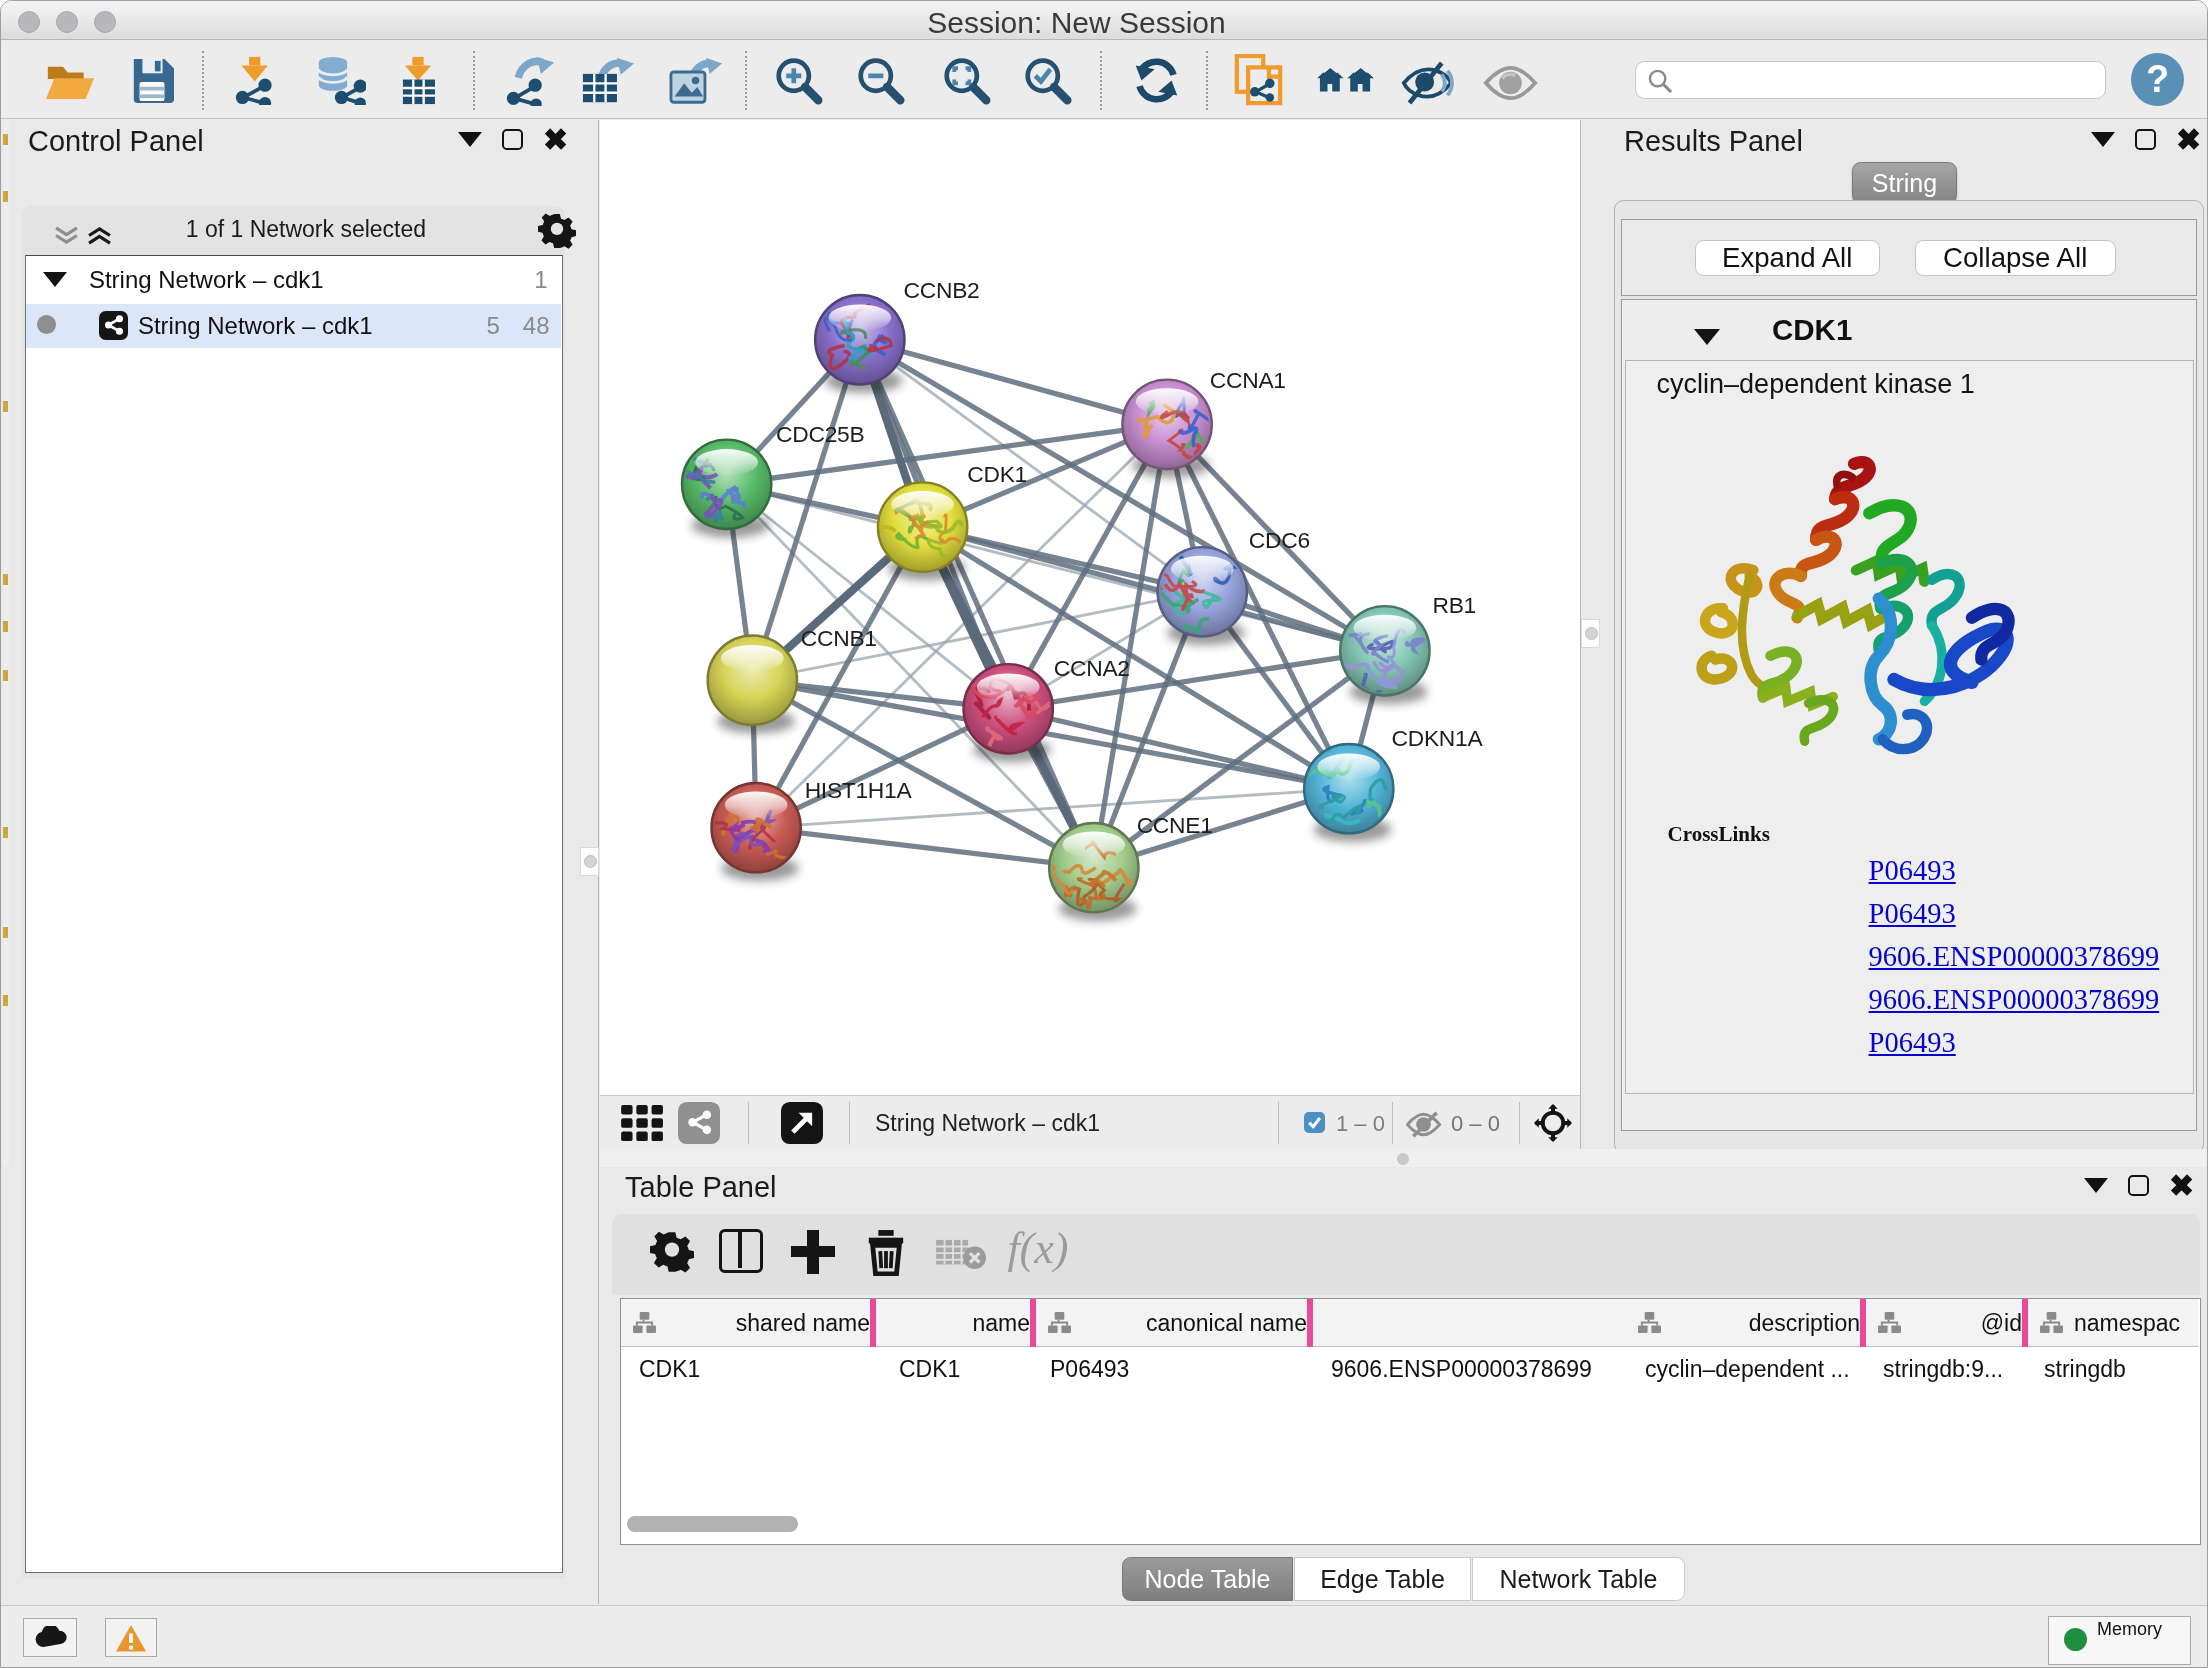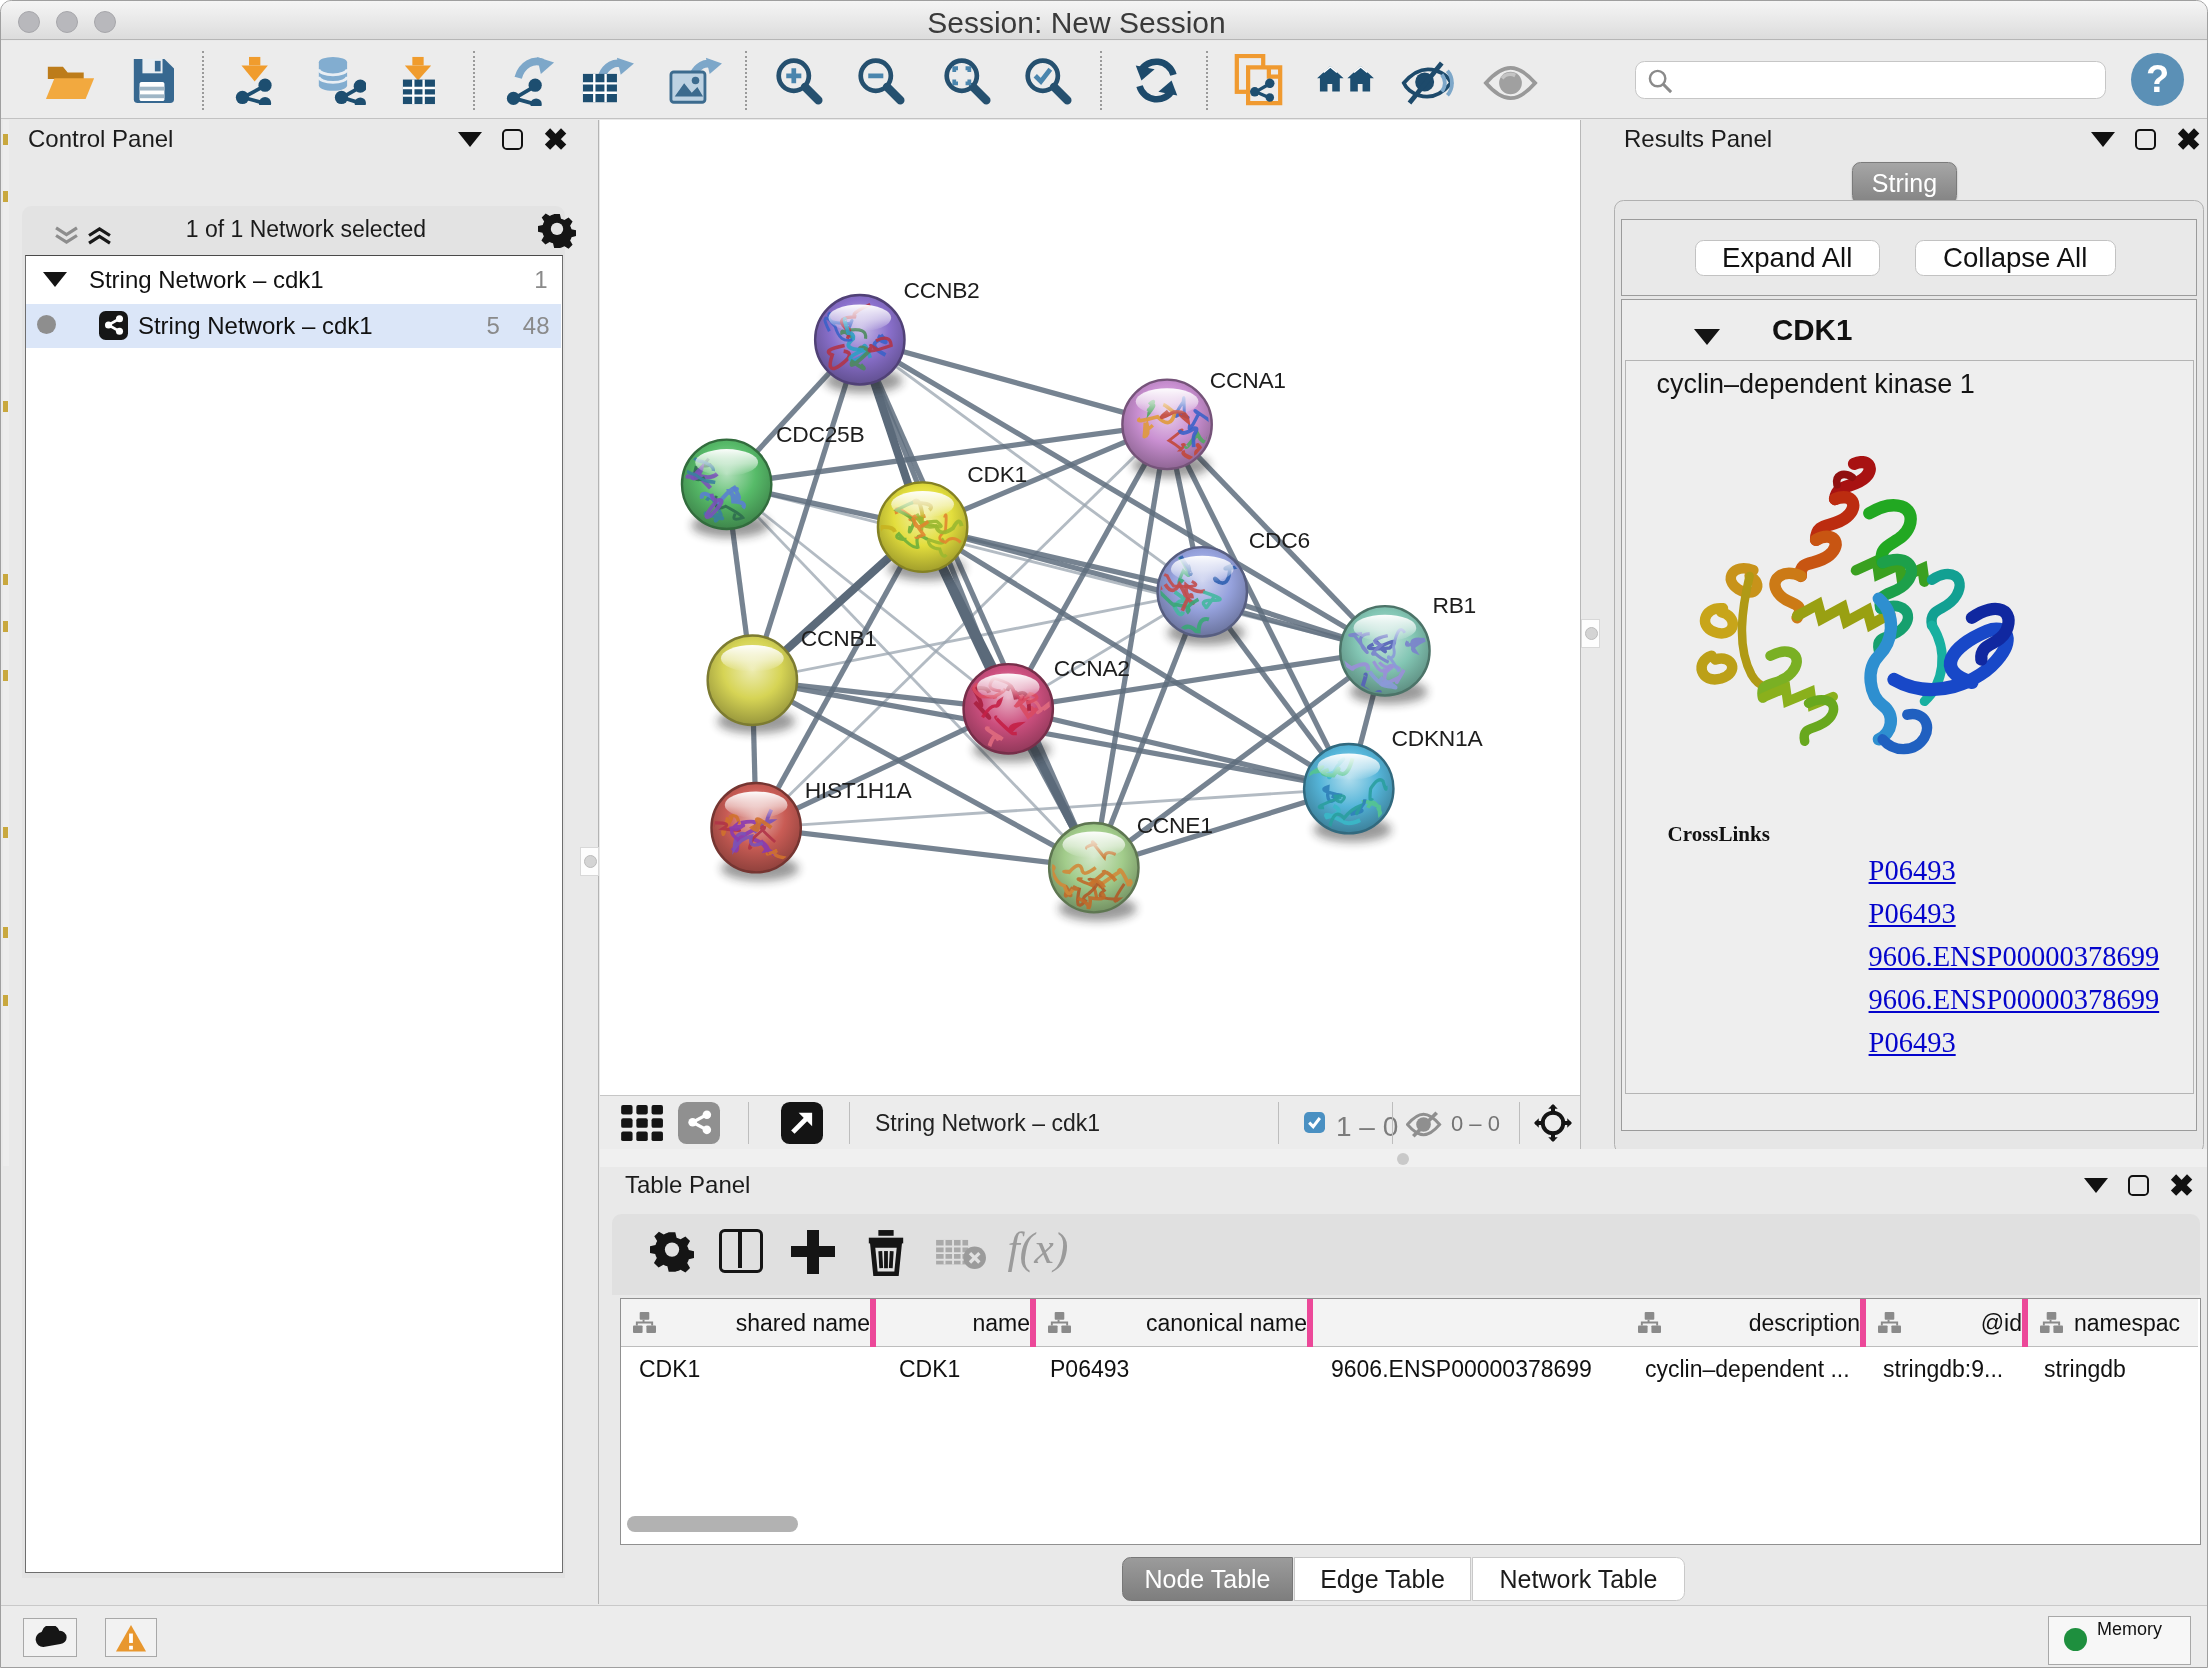--- a/index.html
+++ b/index.html
@@ -6,21 +6,21 @@
 html,body{width:2208px;height:1668px;background:#fff;font-family:"Liberation Sans",sans-serif;overflow:hidden;-webkit-font-smoothing:antialiased}
 .abs{position:absolute}
 .win{position:absolute;left:0;top:0;width:2208px;height:1668px;border:1px solid #9f9f9f;border-radius:11.4px 11.4px 0 0;overflow:hidden;background:#e9e9e9}
 .titlebar{position:absolute;left:0;top:0;width:100%;height:39px;background:linear-gradient(#f5f5f5,#dcdcdc);border-bottom:1px solid #b6b6b6}
 .tl{position:absolute;top:9.5px;width:22px;height:22px;border-radius:50%;background:#b8b8bc;border:1px solid #a6a6aa}
 .title{position:absolute;top:4.8px;left:0;width:2151px;text-align:center;font-size:30px;color:#3a3a3a}
 .toolbar{position:absolute;left:0;top:40px;width:100%;height:78px;background:#ececec;border-bottom:1px solid #c2c2c2}
 .sep{position:absolute;top:9.5px;height:59px;width:0;border-left:2.9px dotted #9a9a9a}
 .ticon{position:absolute;top:16px}
 .searchbox{position:absolute;left:1634px;top:20px;width:471px;height:38px;background:#fff;border:1.9px solid #c6c6c6;border-radius:9.5px}
-.panelhdr{font-size:24px;color:#1b1b1b}
+.panelhdr{font-size:29px;color:#1b1b1b}
 .wctl{position:absolute;display:flex;align-items:center;gap:20px}
 .tri{width:0;height:0;border-left:12.4px solid transparent;border-right:12.4px solid transparent;border-top:15px solid #111}
 .sq{width:21px;height:21px;border:2.9px solid #111;border-radius:4.8px}
 .xx{font-size:30px;font-weight:bold;color:#111;line-height:21px}
 .tab{display:inline-block;height:36px;line-height:34px;font-size:25px;text-align:center;background:#fff;border:1px solid #c9c9c9;color:#1b1b1b}
 .tabsel{background:linear-gradient(#9b9b9b,#7e7e7e);color:#fff;border-color:#787878}
 .btn{position:absolute;background:#fff;border:1px solid #c2c2c2;border-radius:8.6px;font-size:27.6px;color:#111;text-align:center}
 .hc{position:absolute;top:0;height:48px;border-right:6px solid #ec4899;display:flex;align-items:center;justify-content:flex-end}
 .hi{position:absolute;left:11.4px;top:12.4px}
 </style>
@@ -580,21 +580,21 @@
           </svg>
         </div>
  <div class="abs" style="left:249px;top:5.7px;width:0;height:42px;border-left:1px solid #bdbdbd"></div>
  <div class="abs" style="left:275px;top:14.3px;font-size:23px;color:#222">String Network – cdk1</div>
  <div class="abs" style="left:678px;top:5.7px;width:0;height:42px;border-left:1px solid #bdbdbd"></div>
  <div class="abs" style="left:704px;top:16px;width:21px;height:21px;background:#4a90c2;border-radius:4.8px">
           <svg style="position:absolute;left:2.9px;top:3.8px" width="15" height="13.3" viewBox="0 0 22 20">
             <path d="M3 10 l6 6 L19 3" stroke="#fff" stroke-width="4.5" fill="none"></path>
           </svg>
         </div>
- <div class="abs" style="left:736px;top:15px;font-size:28px;color:#7c7c7c">1 – 0</div>
+ <div class="abs" style="left:736px;top:15px;font-size:22px;color:#7c7c7c">1 – 0</div>
  <div class="abs" style="left:792px;top:5.7px;width:0;height:42px;border-left:1px solid #bdbdbd"></div>
  <svg class="abs" style="left:806px;top:15px" width="38" height="27" viewBox="0 0 52 36">
           <path d="M2 18 Q14 4 24 4 Q34 4 46 18 Q34 32 24 32 Q14 32 2 18 Z" fill="none" stroke="#8f8f8f" stroke-width="4"></path>
           <circle cx="24" cy="18" r="10" fill="#8f8f8f"></circle>
           <line x1="42" y1="2" x2="10" y2="34" stroke="#8f8f8f" stroke-width="5"></line>
         </svg>
  <div class="abs" style="left:851px;top:15px;font-size:22px;color:#737373">0 – 0</div>
  <div class="abs" style="left:919px;top:5.7px;width:0;height:42px;border-left:1px solid #bdbdbd"></div>
  <svg class="abs" style="left:934px;top:7.6px" width="38" height="38" viewBox="0 0 48 48">
           <circle cx="24" cy="24" r="13" fill="none" stroke="#141414" stroke-width="5"></circle>

